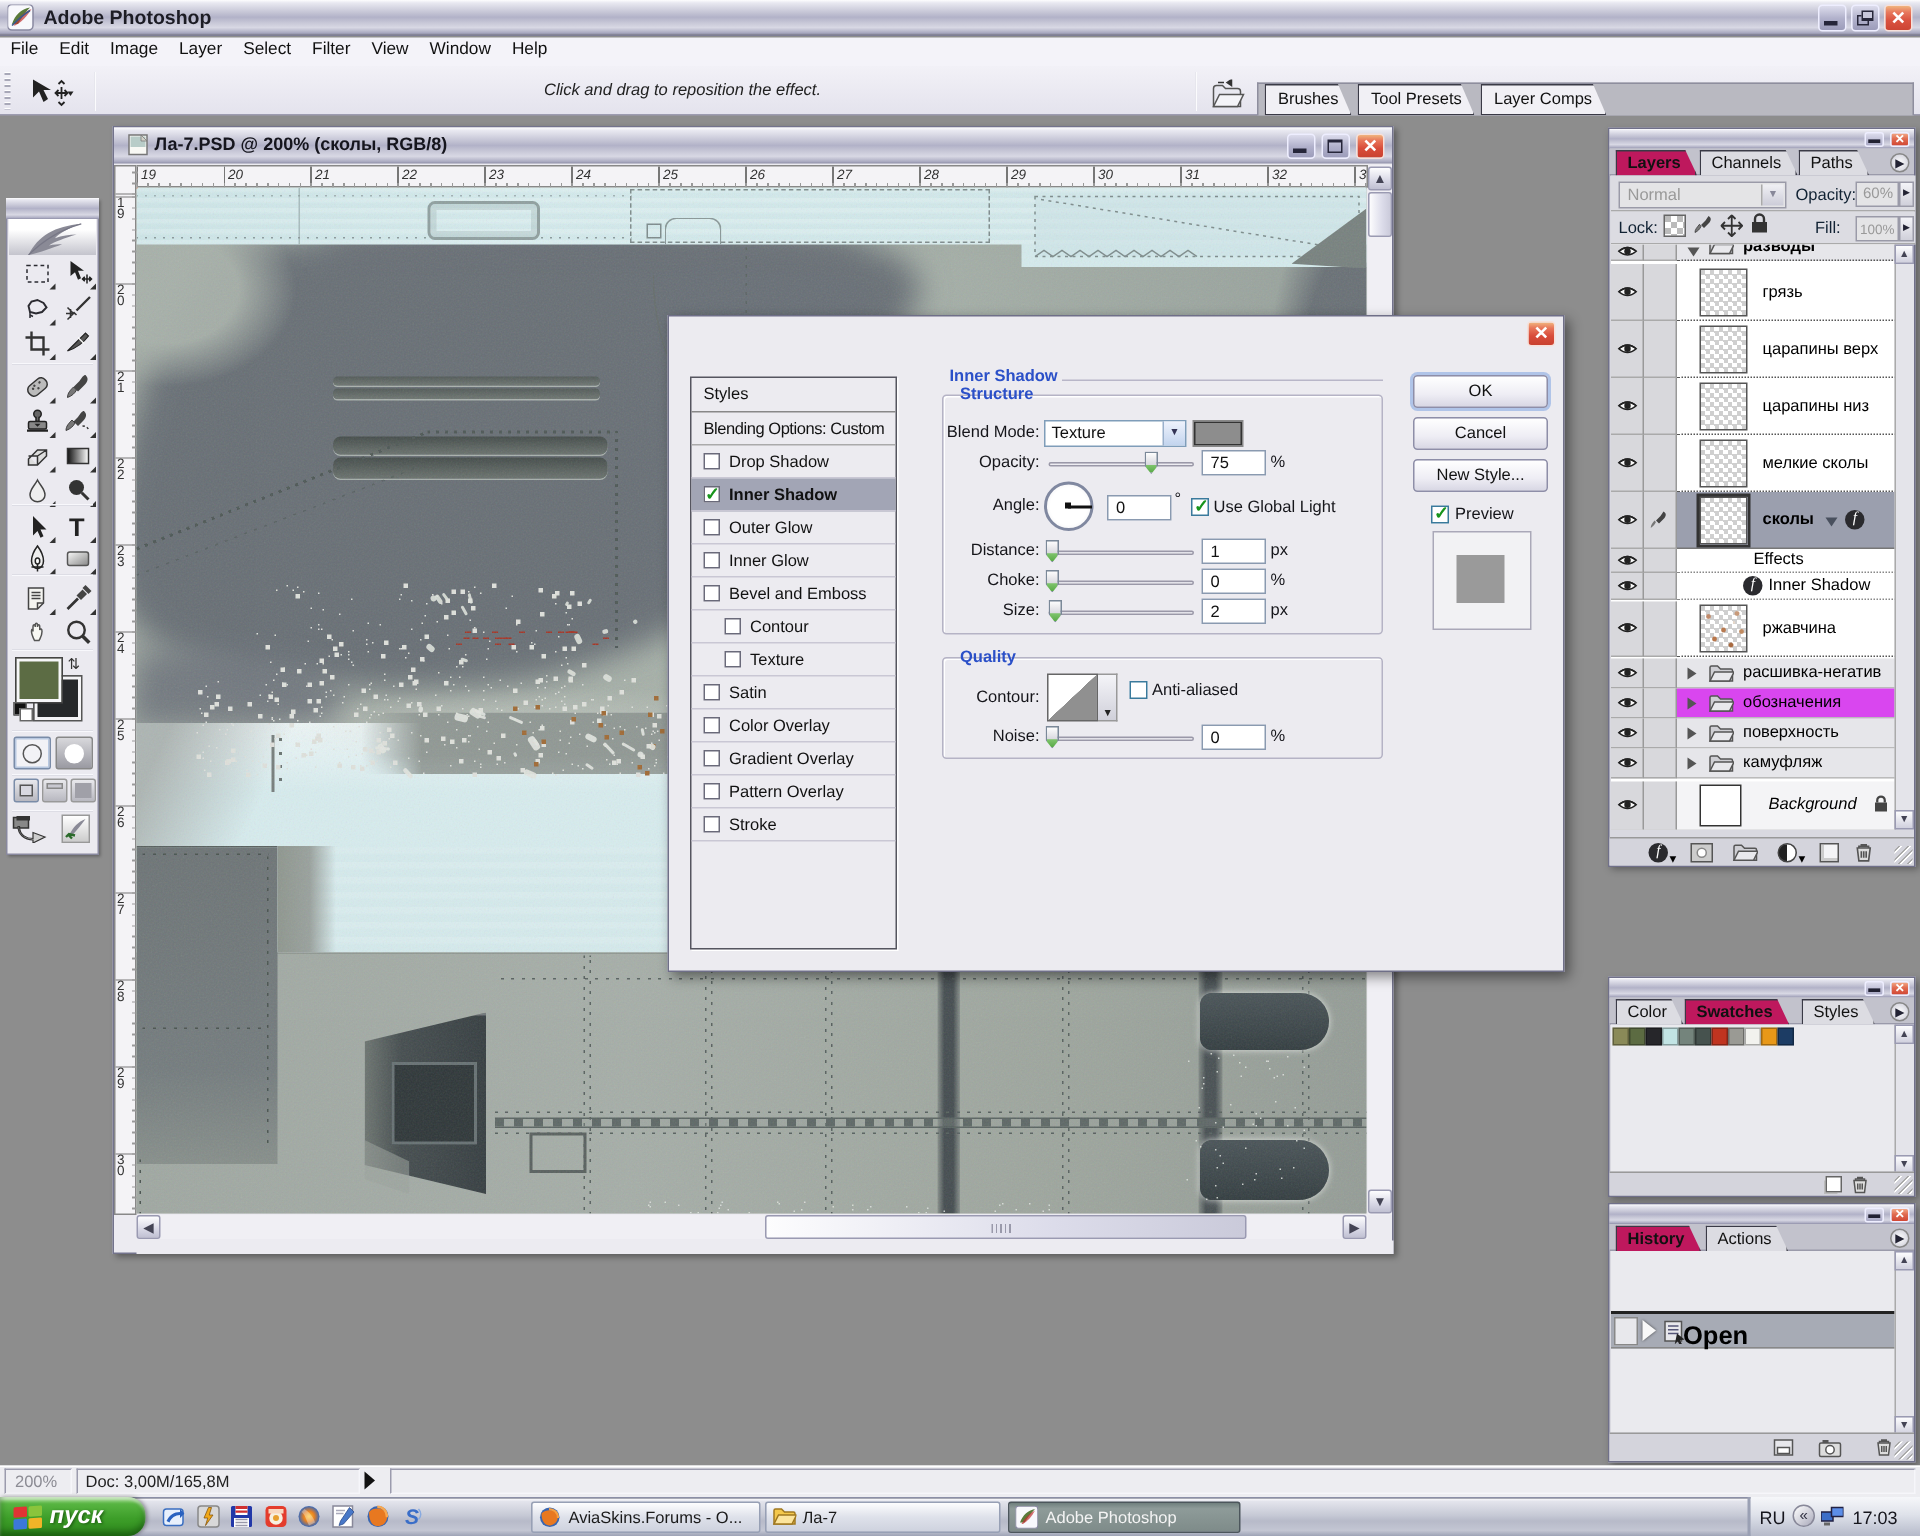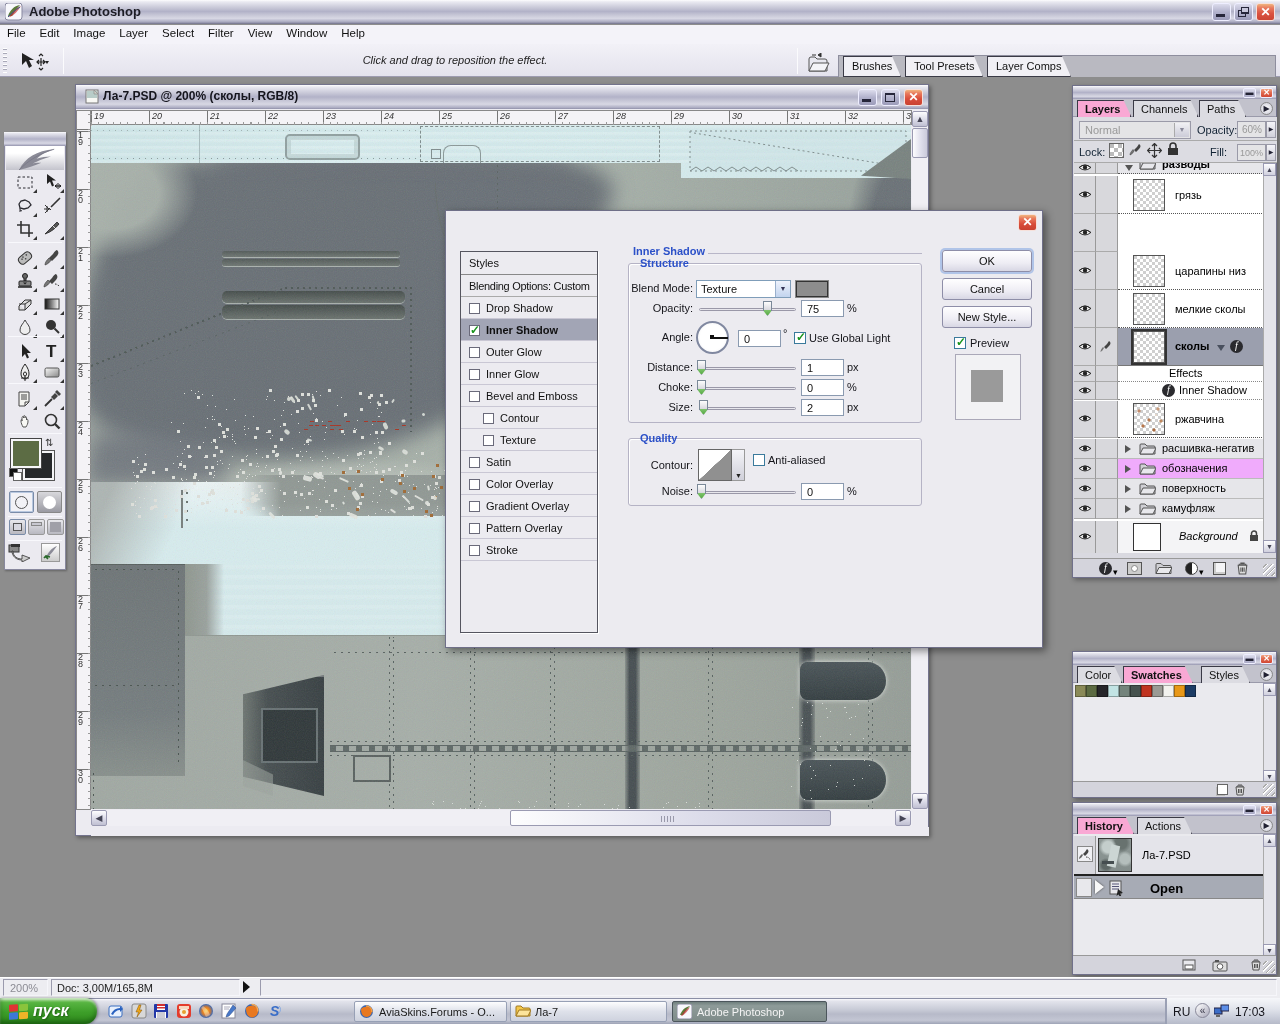--- a/index.html
+++ b/index.html
@@ -82,21 +82,21 @@
 .cb2::after{content:"✓";position:absolute;left:1px;top:-3px;color:#18941c;font-size:12px;font-weight:bold;}
 .cb2.un::after{content:"";}
 .xbtn{position:absolute;width:90px;height:22px;border:1px solid #8e8ea8;border-radius:3px;background:linear-gradient(#ffffff,#eeedf4 60%,#d8d7e4);font-size:11px;color:#111;text-align:center;padding-top:4px;}
 
 .pal{position:absolute;left:1072px;width:205px;background:#d9d9e0;border:1px solid #70708a;box-shadow:2px 2px 5px rgba(0,0,0,.35);}
 .ptitle{position:absolute;left:0;top:0;width:100%;height:13px;}
 .pbtn{position:absolute;top:2px;width:13px;height:10px;border-radius:2px;border:1px solid #eef;background:linear-gradient(#dcdcec,#a8a8c4);color:#223;font-size:8px;line-height:7px;text-align:center;}
 .pbtn.close{background:linear-gradient(#f2a684,#e06a50 45%,#d14734);color:#fff;font-weight:bold;}
 .ptabs{position:absolute;left:0;top:13px;width:100%;height:18px;background:#c2c2cc;border-bottom:1px solid #9a9aaa;}
 .ptab{position:absolute;top:14px;height:17px;background:#dcdce2;border:1px solid #3a3a46;border-bottom:none;font-size:11px;color:#111;padding:2px 10px 0 7px;clip-path:polygon(0 0,calc(100% - 8px) 0,100% 100%,0 100%);white-space:nowrap;}
-.ptab.on{background:#f9a8d4;font-weight:bold;z-index:2;}
+.ptab.on{background:#be185d;font-weight:bold;z-index:2;}
 .parr{position:absolute;right:3px;top:16px;width:13px;height:13px;border-radius:50%;background:radial-gradient(#fff,#c8c8d4);border:1px solid #888;color:#223;font-size:8px;text-align:center;line-height:12px;}
 #laylist span,#laylist b{white-space:nowrap;font-size:11px;}
 .eye{position:absolute;left:4px;width:14px;height:9px;}
 .lsb{position:absolute;right:0;width:13px;background:#e4e4ea;border-left:1px solid #aaa;}
 .lsbtn{position:absolute;right:0;width:13px;height:13px;background:linear-gradient(#fdfdfe,#d0d0de);border:1px solid #9a9ab2;color:#445;font-size:7px;text-align:center;line-height:11px;}
 .thumbck{position:absolute;background:conic-gradient(#fff 0 25%,#cfcfcf 0 50%,#fff 0 75%,#cfcfcf 0);background-size:6px 6px;border:1px solid #555;}
 .grip{position:absolute;right:1px;bottom:1px;width:12px;height:12px;background:repeating-linear-gradient(135deg,transparent 0 2px,#aaa 2px 3px,#fff 3px 4px);}
 .pbot{position:absolute;left:0;width:100%;height:19px;background:#d4d4dc;border-top:1px solid #999;}
 </style></head><body>
 <div class="abs tbgrad" id="titlebar">
@@ -638,20 +638,24 @@
         <span style="position:absolute;left:57px;top:13px;">грязь</span>
       </div>
       <div style="position:absolute;left:0;top:51px;width:22px;height:38px;background:#d8d8dc;border-right:1px solid #999;border-bottom:1px solid #aaa;">
         <svg class="eye" width="15" height="10" viewBox="0 0 15 10" style="top:14px;">
           <path d="M1 5 Q7.5 -0.5 14 5 Q7.5 10.5 1 5 Z" fill="#f8f8f8" stroke="#222"></path>
           <circle cx="7.5" cy="5" r="2.4" fill="#222"></circle>
           <path d="M1 5 Q7.5 -0.5 14 5" fill="none" stroke="#222"></path>
         </svg>
       </div>
       <div style="position:absolute;left:22px;top:51px;width:22px;height:38px;background:#d8d8dc;border-right:1px solid #999;border-bottom:1px solid #aaa;"></div>
+      <div style="position:absolute;left:44px;top:51px;width:146px;height:38px;background:#fff;border-bottom:1px dotted #555;">
+        <div class="thumbck" style="left:15px;top:3px;width:32px;height:32px;"></div>
+        <span style="position:absolute;left:57px;top:13px;">царапины верх</span>
+      </div>
       <div style="position:absolute;left:0;top:89px;width:22px;height:38px;background:#d8d8dc;border-right:1px solid #999;border-bottom:1px solid #aaa;">
         <svg class="eye" width="15" height="10" viewBox="0 0 15 10" style="top:14px;">
           <path d="M1 5 Q7.5 -0.5 14 5 Q7.5 10.5 1 5 Z" fill="#f8f8f8" stroke="#222"></path>
           <circle cx="7.5" cy="5" r="2.4" fill="#222"></circle>
           <path d="M1 5 Q7.5 -0.5 14 5" fill="none" stroke="#222"></path>
         </svg>
       </div>
       <div style="position:absolute;left:22px;top:89px;width:22px;height:38px;background:#d8d8dc;border-right:1px solid #999;border-bottom:1px solid #aaa;"></div>
       <div style="position:absolute;left:44px;top:89px;width:146px;height:38px;background:#fff;border-bottom:1px dotted #555;">
         <div class="thumbck" style="left:15px;top:3px;width:32px;height:32px;"></div>
@@ -742,21 +746,21 @@
         <span style="position:absolute;left:44px;top:3px;">расшивка-негатив</span>
       </div>
       <div style="position:absolute;left:0;top:296px;width:22px;height:20px;background:#d8d8dc;border-right:1px solid #999;border-bottom:1px solid #aaa;">
         <svg class="eye" width="15" height="10" viewBox="0 0 15 10" style="top:5px;">
           <path d="M1 5 Q7.5 -0.5 14 5 Q7.5 10.5 1 5 Z" fill="#f8f8f8" stroke="#222"></path>
           <circle cx="7.5" cy="5" r="2.4" fill="#222"></circle>
           <path d="M1 5 Q7.5 -0.5 14 5" fill="none" stroke="#222"></path>
         </svg>
       </div>
       <div style="position:absolute;left:22px;top:296px;width:22px;height:20px;background:#d8d8dc;border-right:1px solid #999;border-bottom:1px solid #aaa;"></div>
-      <div style="position:absolute;left:44px;top:296px;width:146px;height:20px;background:#f0abfc;border-bottom:1px solid #bbb;">
+      <div style="position:absolute;left:44px;top:296px;width:146px;height:20px;background:#d946ef;border-bottom:1px solid #bbb;">
         <div style="position:absolute;width:0;height:0;border-left:6px solid #555;border-top:4px solid transparent;border-bottom:4px solid transparent;left:7px;top:6px;"></div>
         <svg width="17" height="13" viewBox="0 0 17 13" style="position:absolute;left:21px;top:3px;">
           <path d="M1 12 L1 3 Q1 2 2 2 L6 2 L8 4 L15 4 Q16 4 16 5 L16 12 Z" fill="#cfcfd4" stroke="#555"></path>
           <path d="M1 12 L4 6 L17 6 L14 12 Z" fill="#e8e8ec" stroke="#555"></path>
         </svg>
         <span style="position:absolute;left:44px;top:3px;">обозначения</span>
       </div>
       <div style="position:absolute;left:0;top:316px;width:22px;height:20px;background:#d8d8dc;border-right:1px solid #999;border-bottom:1px solid #aaa;">
         <svg class="eye" width="15" height="10" viewBox="0 0 15 10" style="top:5px;">
           <path d="M1 5 Q7.5 -0.5 14 5 Q7.5 10.5 1 5 Z" fill="#f8f8f8" stroke="#222"></path>
@@ -868,44 +872,30 @@
 
 <div class="pal" id="pal3" style="top:802px;height:173px;">
  <div class="ptitle tbgrad"></div>
  <div class="pbtn" style="right:20px;">▬</div>
     <div class="pbtn close" style="right:3px;">✕</div>
  <div class="ptabs"></div>
  <div class="ptab on" style="left:4px;">History</div>
  <div class="ptab" style="left:64px;">Actions</div>
  <div class="parr">▶</div>
  <div class="abs" style="left:1px;top:31px;width:190px;height:123px;background:#eaeaee;"></div>
- <div class="abs" style="left:1px;top:33px;width:190px;height:38px;background:#e4e4ea;">
-   <div style="position:absolute;left:0px;top:0px;width:22px;height:38px;background:#d8d8de;border-right:1px solid #999;"></div>
-   <div style="position:absolute;left:3px;top:10px;width:16px;height:16px;background:#f0f0f4;border:1px solid #888;"><svg width="14" height="14" viewBox="0 0 14 14">
-          <path d="M9 2 C11 3 11 5 9 7 L7 9 L5 7 L7 5 Z" fill="#444"></path>
-          <path d="M5 8 C4 10 3 11 1 12 C1 10 2 9 4 7 Z" fill="#666"></path>
-          <path d="M8 10 C10 10 12 11 12 13" stroke="#444" fill="none" stroke-dasharray="1.5,1"></path>
-        </svg></div>
-   <div class="abs" id="histthumb" style="left:24px;top:2px;width:34px;height:34px;border:1px solid #333;">
-        <div style="width:100%;height:100%;background:radial-gradient(circle 9px at 9px 8px,#c4cecc 60%,transparent),radial-gradient(circle 8px at 26px 20px,#b4bebc 60%,transparent),radial-gradient(circle 7px at 7px 26px,#5e6866 60%,transparent),radial-gradient(circle 10px at 22px 4px,#68726f 60%,transparent),linear-gradient(#8e9896,#848e8c)"></div>
-        <div style="position:absolute;left:10px;top:6px;width:9px;height:22px;background:#ccd6d4;transform:rotate(12deg);"></div>
-        <div style="position:absolute;left:3px;top:22px;width:12px;height:3px;background:#454e50;"></div>
-      </div>
-   <span style="position:absolute;left:68px;top:13px;font-size:11px;">Ла-7.PSD</span>
- </div>
  <div class="abs" style="left:1px;top:71px;width:190px;height:2px;background:#222;"></div>
  <div class="abs" style="left:1px;top:73px;width:190px;height:23px;background:#a7abb5;border-bottom:1px solid #888;">
    <div style="position:absolute;left:2px;top:2px;width:16px;height:19px;background:#e8e8ec;border:1px solid #888;"></div>
    <div style="position:absolute;left:21px;top:4px;width:0;height:0;border-left:9px solid #f8f8f8;border-top:7px solid transparent;border-bottom:7px solid transparent;filter:drop-shadow(0 0 1px #444);"></div>
    <svg style="position:absolute;left:34px;top:2px" width="18" height="18" viewBox="0 0 18 18">
         <rect x="2" y="3" width="11" height="13" fill="#e8e8ec" stroke="#555"></rect>
         <path d="M4 6 h7 M4 8.5 h7 M4 11 h7" stroke="#557" fill="none"></path>
         <path d="M10 11 l5 4 -3 .5 1.5 3 -1.5 .7 -1.5-3 -2 2 z" fill="#222"></path>
       </svg>
-   <span style="position:absolute;left:76px;top:5px;font-size:13px;font-weight:bold;">Open</span>
+   <span style="position:absolute;left:48px;top:5px;font-size:17px;font-weight:bold;">Open</span>
  </div>
  <div class="lsb" style="top:31px;height:123px;"></div>
  <div class="lsbtn" style="top:31px;">▲</div>
  <div class="lsbtn" style="top:141px;">▼</div>
  <div class="pbot" style="bottom:0;height:19px;">
    <svg style="position:absolute;right:80px;top:3px" width="14" height="12" viewBox="0 0 14 12">
         <rect x="1" y="1" width="12" height="10" fill="#e8e8ec" stroke="#555"></rect>
         <rect x="3" y="6" width="8" height="4" fill="#fff" stroke="#555"></rect>
       </svg>
    <svg style="position:absolute;right:48px;top:3px" width="16" height="13" viewBox="0 0 16 13">

